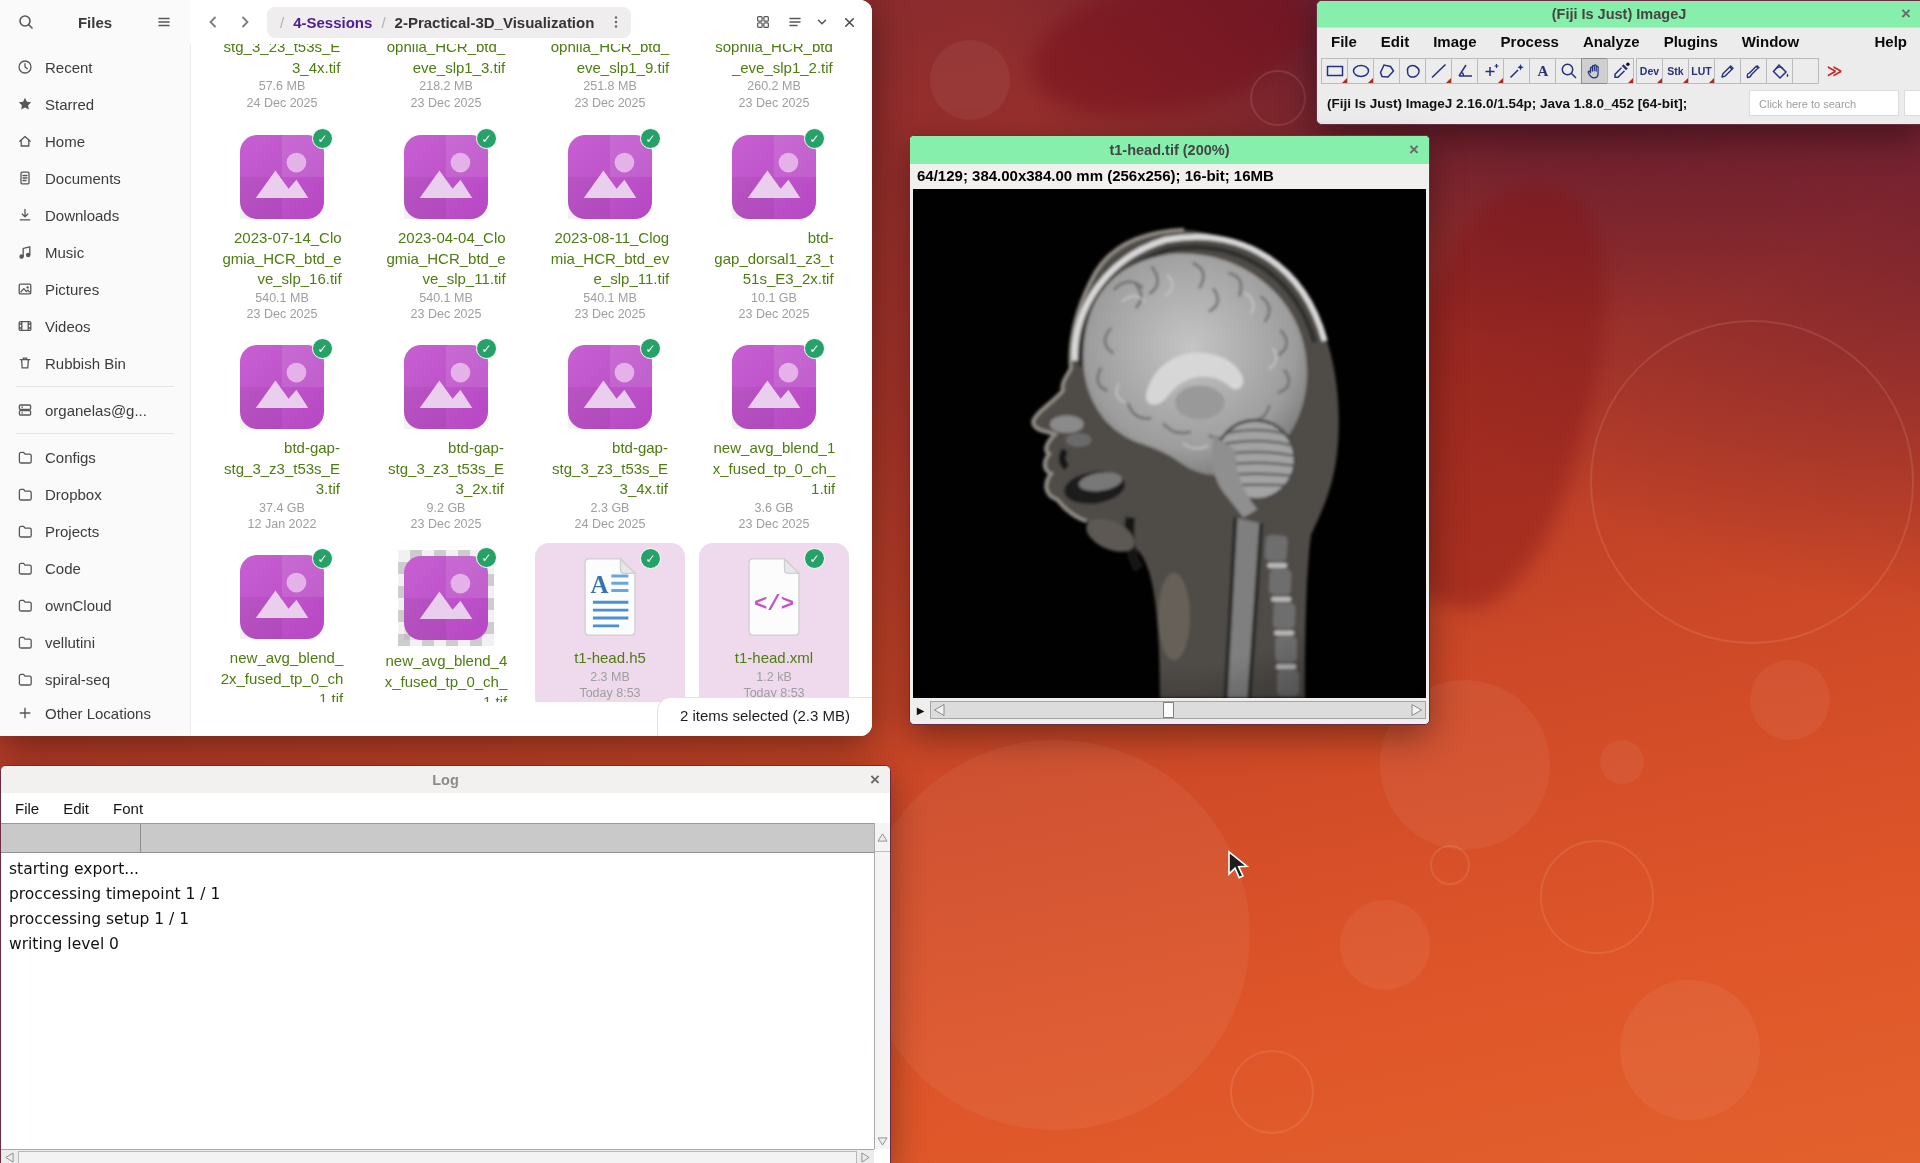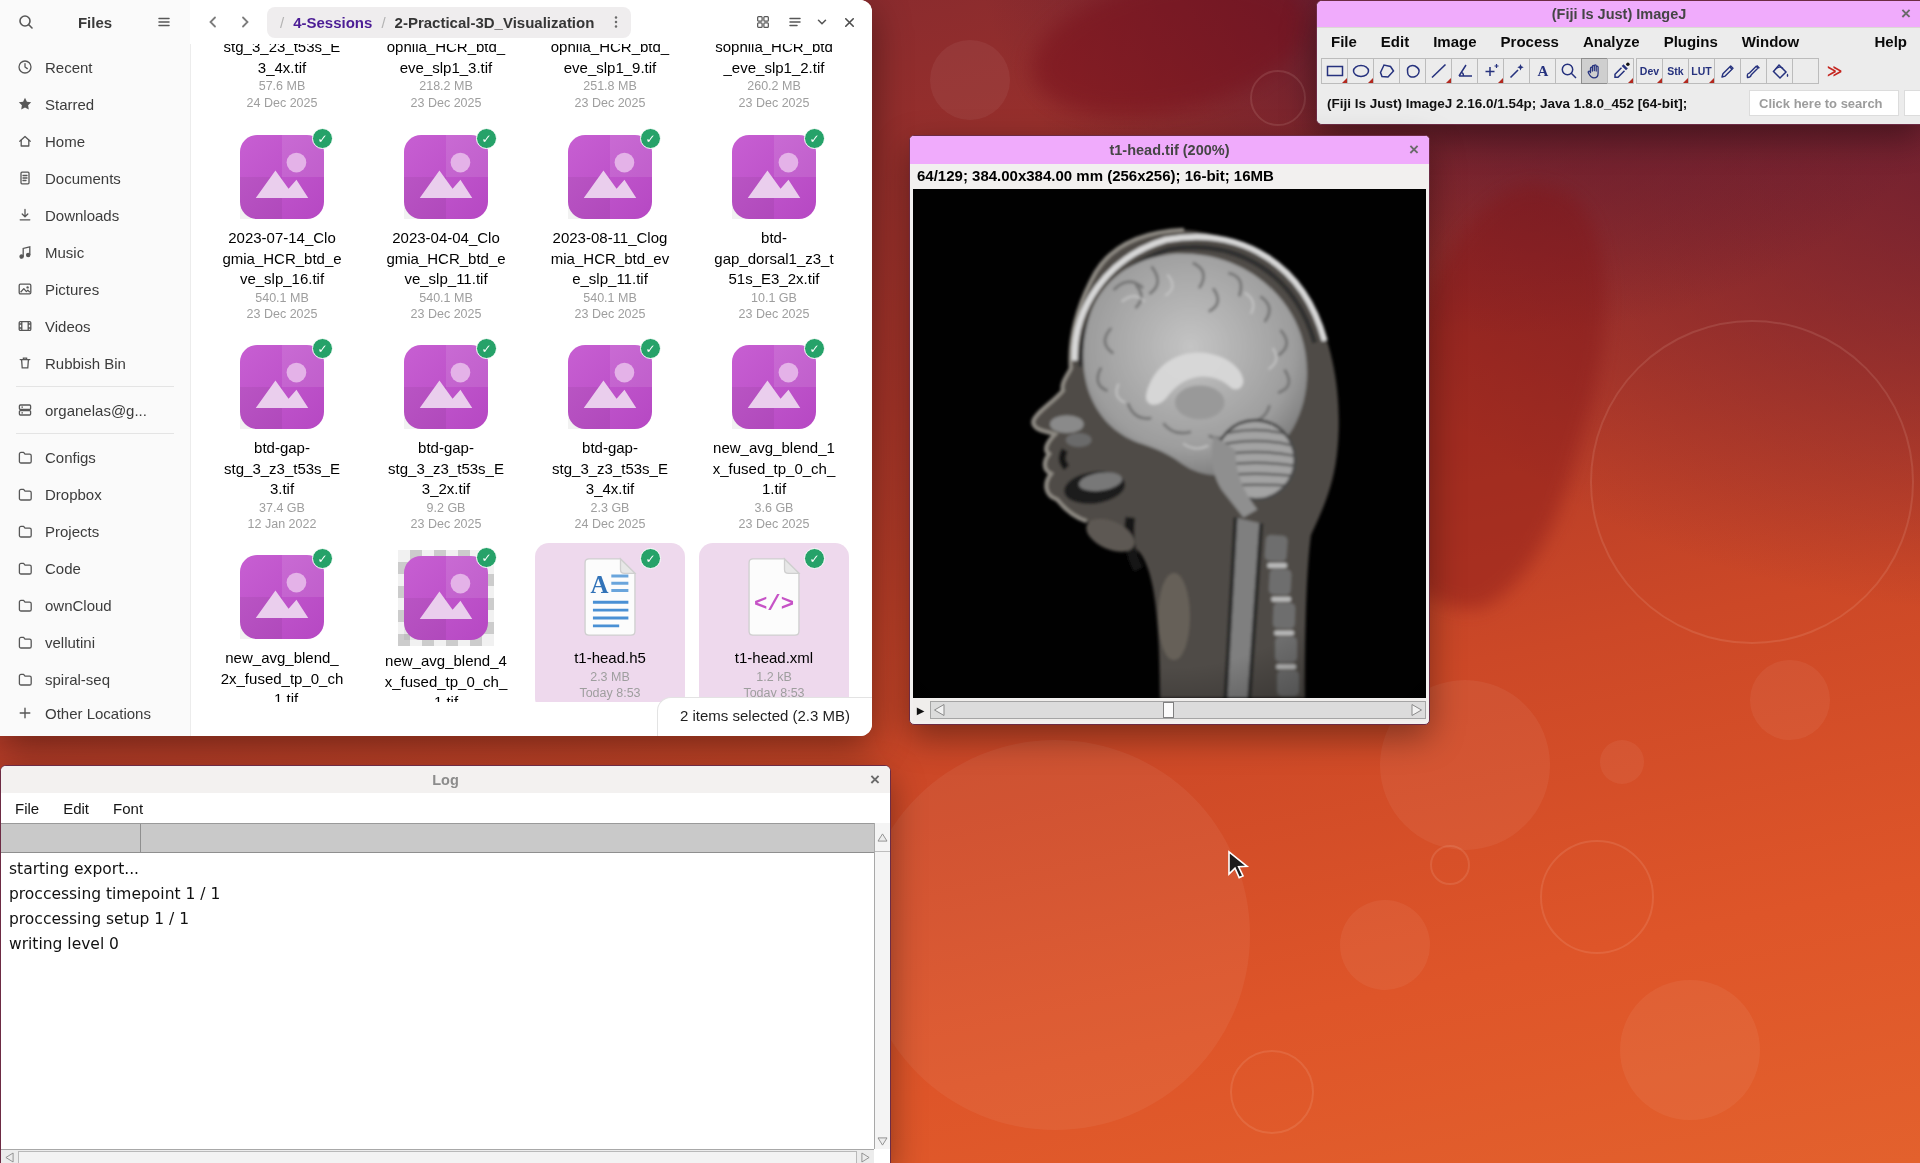--- a/index.html
+++ b/index.html
@@ -13,21 +13,21 @@
   }
   
   .decor{position:absolute;pointer-events:none}
   .blob1{left:1030px;top:-20px;width:280px;height:130px;border-radius:50%;background:rgba(120,14,26,.5);filter:blur(10px);transform:rotate(-12deg)}
   .blob2{left:1400px;top:180px;width:190px;height:430px;border-radius:48% 52% 40% 60%;background:rgba(128,20,22,.42);filter:blur(9px);transform:rotate(16deg)}
   .c{border-radius:50%}
   .cf{background:rgba(255,255,255,.055)}
   .co{border:2px solid rgba(255,220,205,.12)}
   
   .jwin{position:absolute;border:1px solid #6d2b44;background:#fff;box-shadow:0 12px 34px rgba(0,0,0,.38);border-radius:5px;overflow:hidden}
-  .jtitle{height:27px;background:#f0abfc;border-bottom:1px solid #dcd8d4;display:flex;align-items:center;justify-content:center;font-size:14.5px;font-weight:600;color:#454545;position:relative}
+  .jtitle{height:27px;background:#86efac;border-bottom:1px solid #dcd8d4;display:flex;align-items:center;justify-content:center;font-size:14.5px;font-weight:600;color:#454545;position:relative}
   .jclose{position:absolute;right:10px;top:0;height:100%;display:flex;align-items:center;color:#6a6a6a;font-size:17px;cursor:default}
   
   #files-window{position:absolute;left:0;top:0;width:872px;height:736px;background:#fff;border-radius:0 12px 12px 0;overflow:hidden;box-shadow:0 10px 38px rgba(0,0,0,.42)}
   #fw-sidebar{position:absolute;left:0;top:0;bottom:0;width:190px;background:#fafafa;border-right:1px solid #ececec}
   .fw-sb-header{height:44px;display:flex;align-items:center;justify-content:space-between;padding:0 12px}
   .fw-title{font-weight:700;font-size:15px;color:#3a3a3a}
   .hbtn{width:28px;height:28px;border-radius:6px;display:flex;align-items:center;justify-content:center}
   #sb-list{padding-top:4px}
   .sb-item{height:36px;margin:1px 8px;padding:0 9px;border-radius:8px;display:flex;align-items:center;gap:12px;font-size:15px;color:#3c3c3c}
   .sb-ic{width:16px;height:16px;display:flex;align-items:center;justify-content:center}
@@ -44,21 +44,21 @@
   .spacer{flex:1}
   #fw-grid{position:absolute;z-index:1;top:44px;left:10px;right:2px;bottom:34px;display:grid;grid-template-columns:repeat(4,164px);grid-template-rows:76px 210px 210px auto;overflow:hidden}
   .gi{display:flex;flex-direction:column;align-items:center}
   .gi.partial{margin-top:-7px;padding-top:0}
   .tile-wrap{position:relative;width:84px;height:84px;margin:15px 0 9px}
   .tile-wrap svg{display:block}
   .tile-wrap.checker{width:96px;height:96px;margin:10px 0 5px;padding:6px;box-sizing:border-box;
     background:repeating-conic-gradient(#cccccc 0 25%,#f1f1f1 0 50%);background-size:24px 24px}
   .badge{position:absolute;top:-7px;right:-9px;width:21px;height:21px;border-radius:50%;background:#26a269;color:#fff;font-size:12px;font-weight:700;display:flex;align-items:center;justify-content:center;border:1.5px solid #fff;box-sizing:border-box}
   .checker .badge{top:-3px;right:-3px}
-  .gi-name div{font-size:15px;line-height:20.5px;color:#000000;text-align:center;white-space:nowrap}
+  .gi-name div{font-size:15px;line-height:20.5px;color:#4d7c0f;text-align:right;white-space:nowrap}
   .gi-meta{font-size:12.5px;line-height:16.5px;color:#9e9e9e}
   .gi.selected{background:#eed9ed;border-radius:14px;margin:3px 7px 0;padding:0 0 10px;align-self:start;justify-self:stretch}
   .gi.selected .tile-wrap{margin-top:12px}
   #fw-status{position:absolute;z-index:4;right:0;bottom:0;background:#fff;border-top-left-radius:14px;border-top:1px solid #e3e3e3;border-left:1px solid #e3e3e3;padding:9px 22px 12px;font-size:15px;color:#1f1f1f}
   
   #log-window{left:0;top:765px;width:889px;height:398px;border-radius:6px 6px 0 0}
   #log-window .jtitle{color:#8c8c8c;border-bottom:none;background:#f3f1f0}
   #lw-menus{height:30px;display:flex;gap:24px;align-items:center;padding:0 14px;font-size:15px;color:#141414;background:#fff}
   .menu-item{cursor:default}
   #lw-body{position:absolute;left:0;right:16px;top:57px;bottom:15px;background:#fff;border-top:1px solid #9a9a9a}
@@ -80,21 +80,21 @@
   #ij-tools{height:31px;display:flex;align-items:center;padding-left:5px;background:#ececec}
   .tool{width:27px;height:26px;border:1px solid #bcbcbc;margin-left:-1px;display:flex;align-items:center;justify-content:center;position:relative;background:#ececec;box-sizing:border-box}
   .tool.active{background:#cfcfcf;border-color:#8e8e8e}
   .tool.gap{margin-left:2px}
   .tool.blank{background:#ececec}
   .tool.more{border-color:transparent;margin-left:2px}
   .tool-label{font-size:10.5px;font-weight:700;color:#26327e;letter-spacing:0}
   .tool.more .tool-label{color:#c5251f;font-size:15px}
   .dd{position:absolute;right:0;bottom:0;width:0;height:0;border-left:5px solid transparent;border-bottom:5px solid #b3281e}
   #ij-status{position:relative;height:39px;font-size:13.5px;font-weight:600;color:#101010;padding:10px 0 0 10px;background:#ececec;box-sizing:border-box}
-  #ij-search{position:absolute;right:22px;top:4px;width:150px;height:26px;background:#fff;border:1px solid #dcdcdc;color:#9c9c9c;font-size:13px;font-weight:700;line-height:26px;padding-left:9px;box-sizing:border-box}
+  #ij-search{position:absolute;right:22px;top:4px;width:150px;height:26px;background:#fff;border:1px solid #dcdcdc;color:#9c9c9c;font-size:11px;font-weight:400;line-height:26px;padding-left:9px;box-sizing:border-box}
   #ij-search2{position:absolute;right:0;top:4px;width:17px;height:26px;background:#fff;border:1px solid #dcdcdc;box-sizing:border-box}
   
   #t1-window{left:909px;top:135px;width:519px;height:588px;background:#f2f0ef}
   #t1-window .jtitle{height:28px;border-bottom:none}
   #t1-info{height:22px;padding:3px 7px 0;font-size:15px;font-weight:700;color:#000;background:#f2f0ef}
   #t1-image{position:absolute;left:3px;right:3px;top:53px;bottom:26px;background:#000;display:flex;align-items:center;justify-content:center}
   #t1-slider{position:absolute;left:3px;right:3px;bottom:3px;height:22px;display:flex;align-items:center;background:#f0eeec;gap:2px}
   .t1-play{width:15px;text-align:center;font-size:10px;color:#111}
   .t1-track{flex:1;height:18px;border:1px solid #a5a5a5;background:#dcdcdc;position:relative;display:flex;align-items:center;justify-content:space-between;box-sizing:border-box}
   .t1-arrow{width:16px;height:100%;display:flex;align-items:center;justify-content:center}

